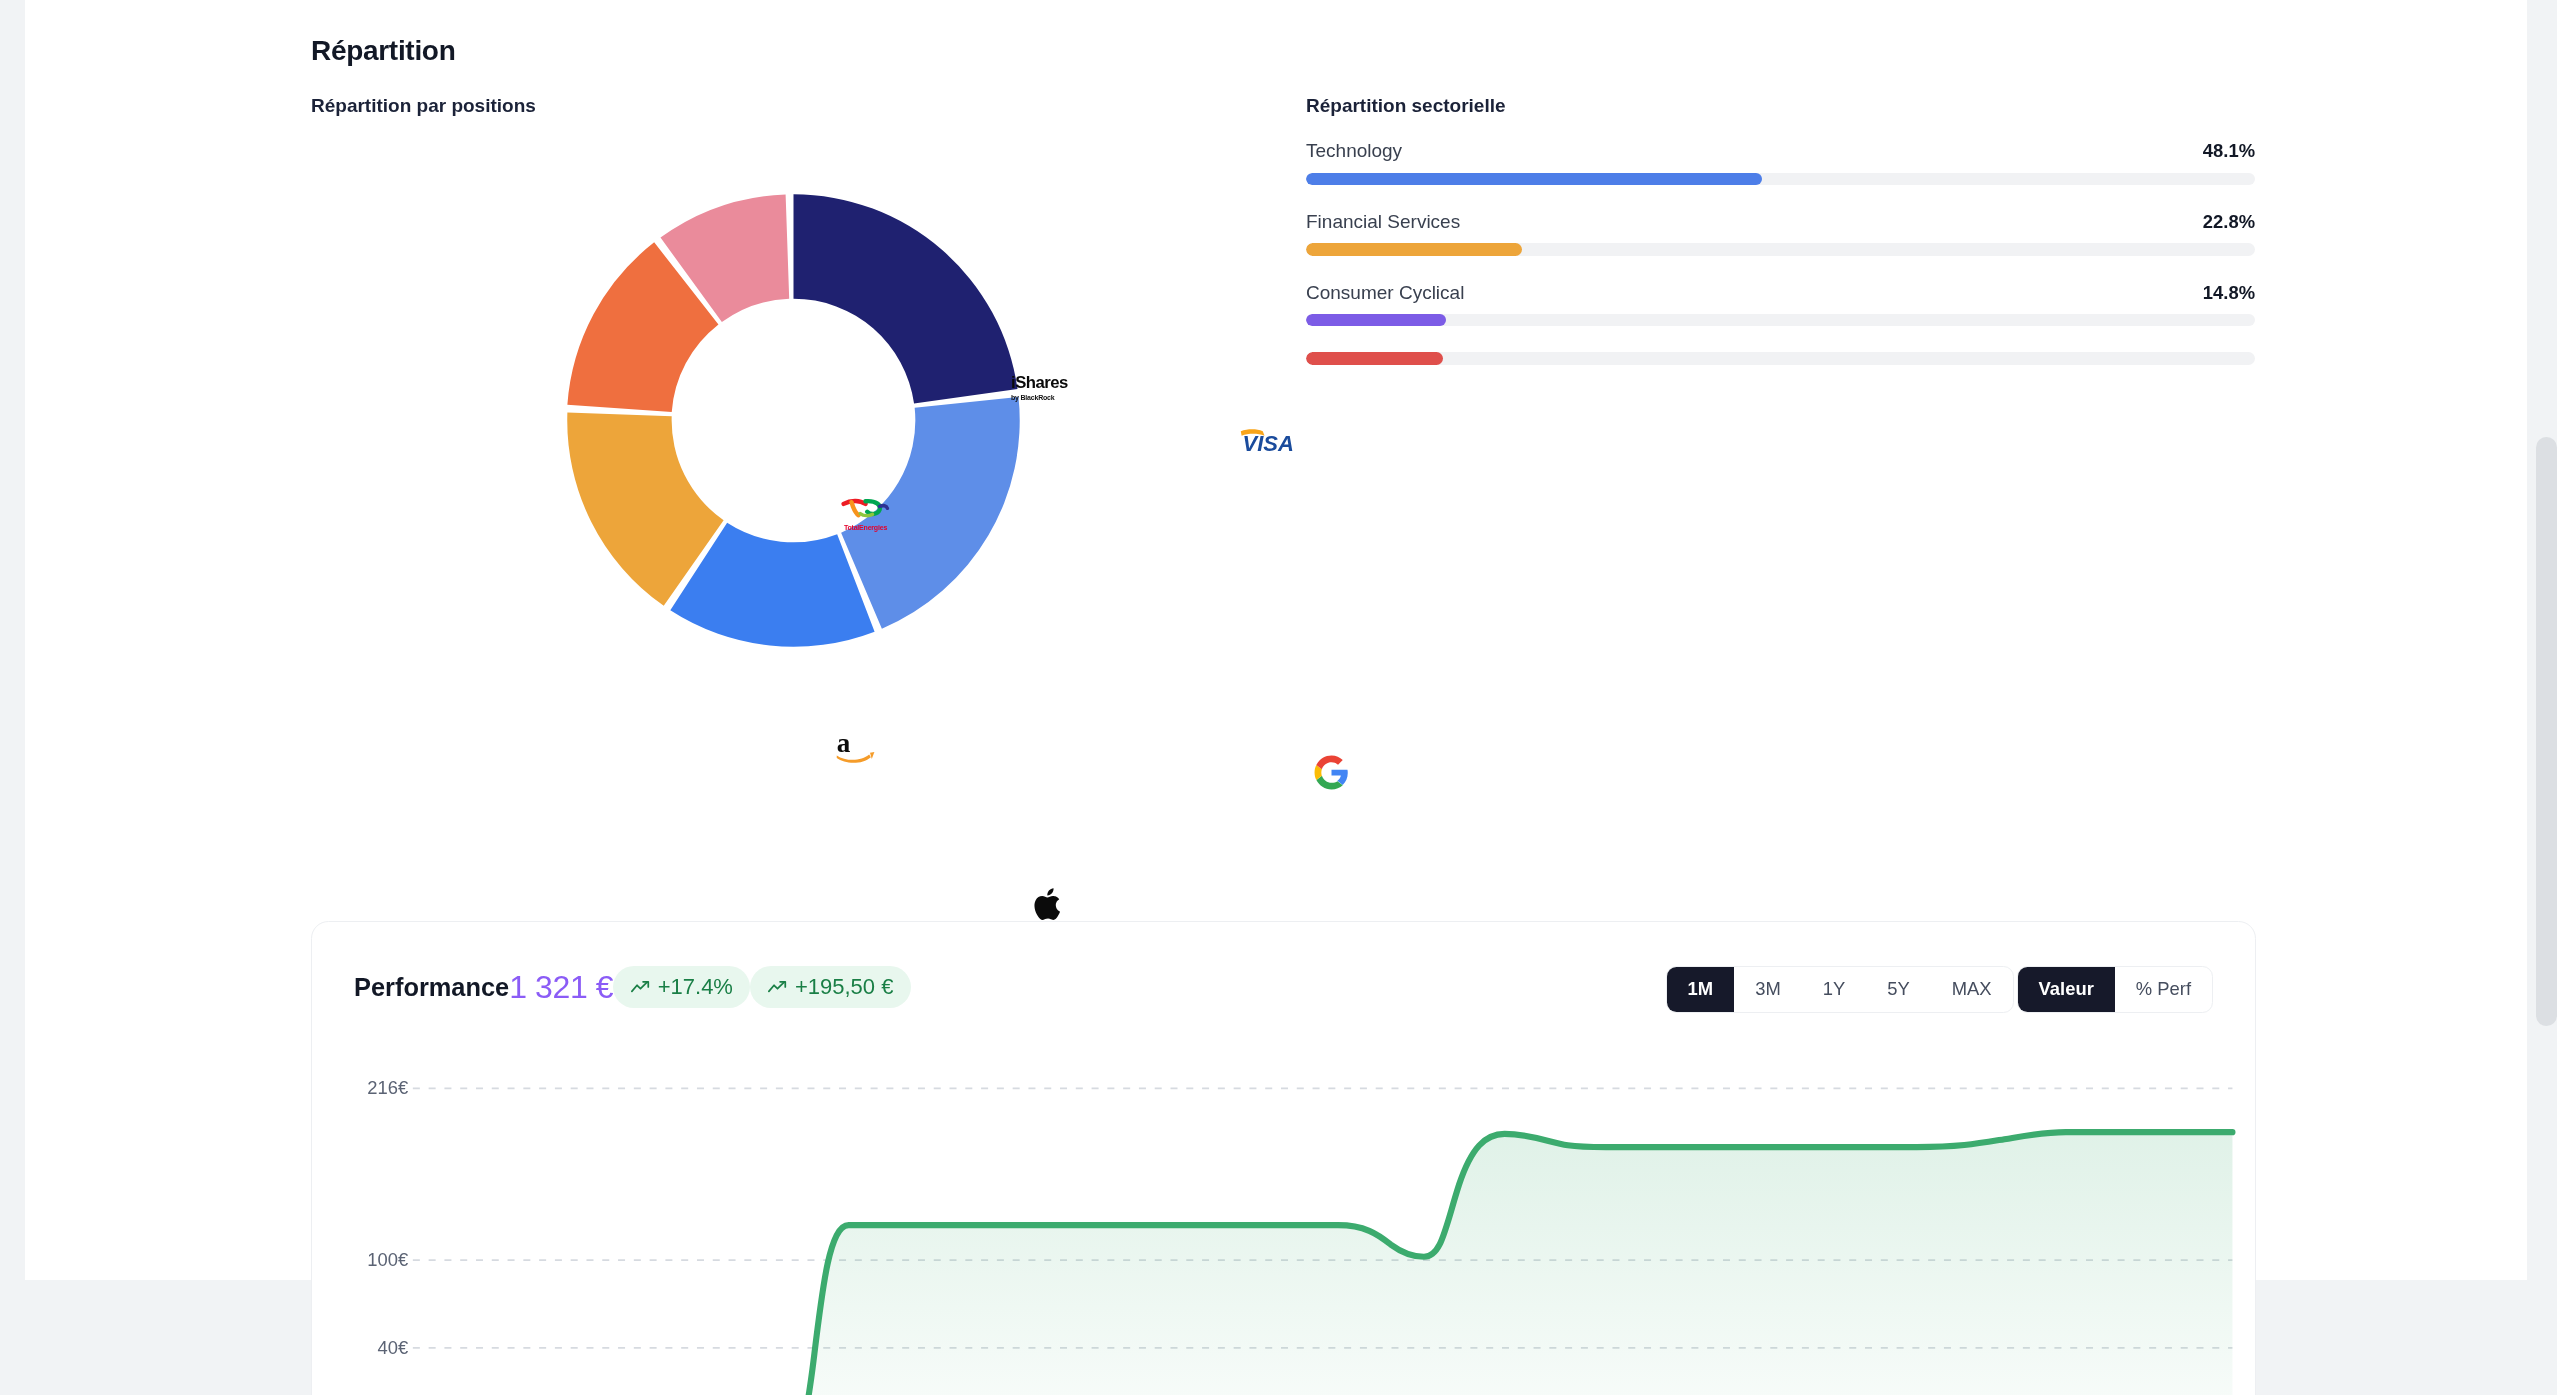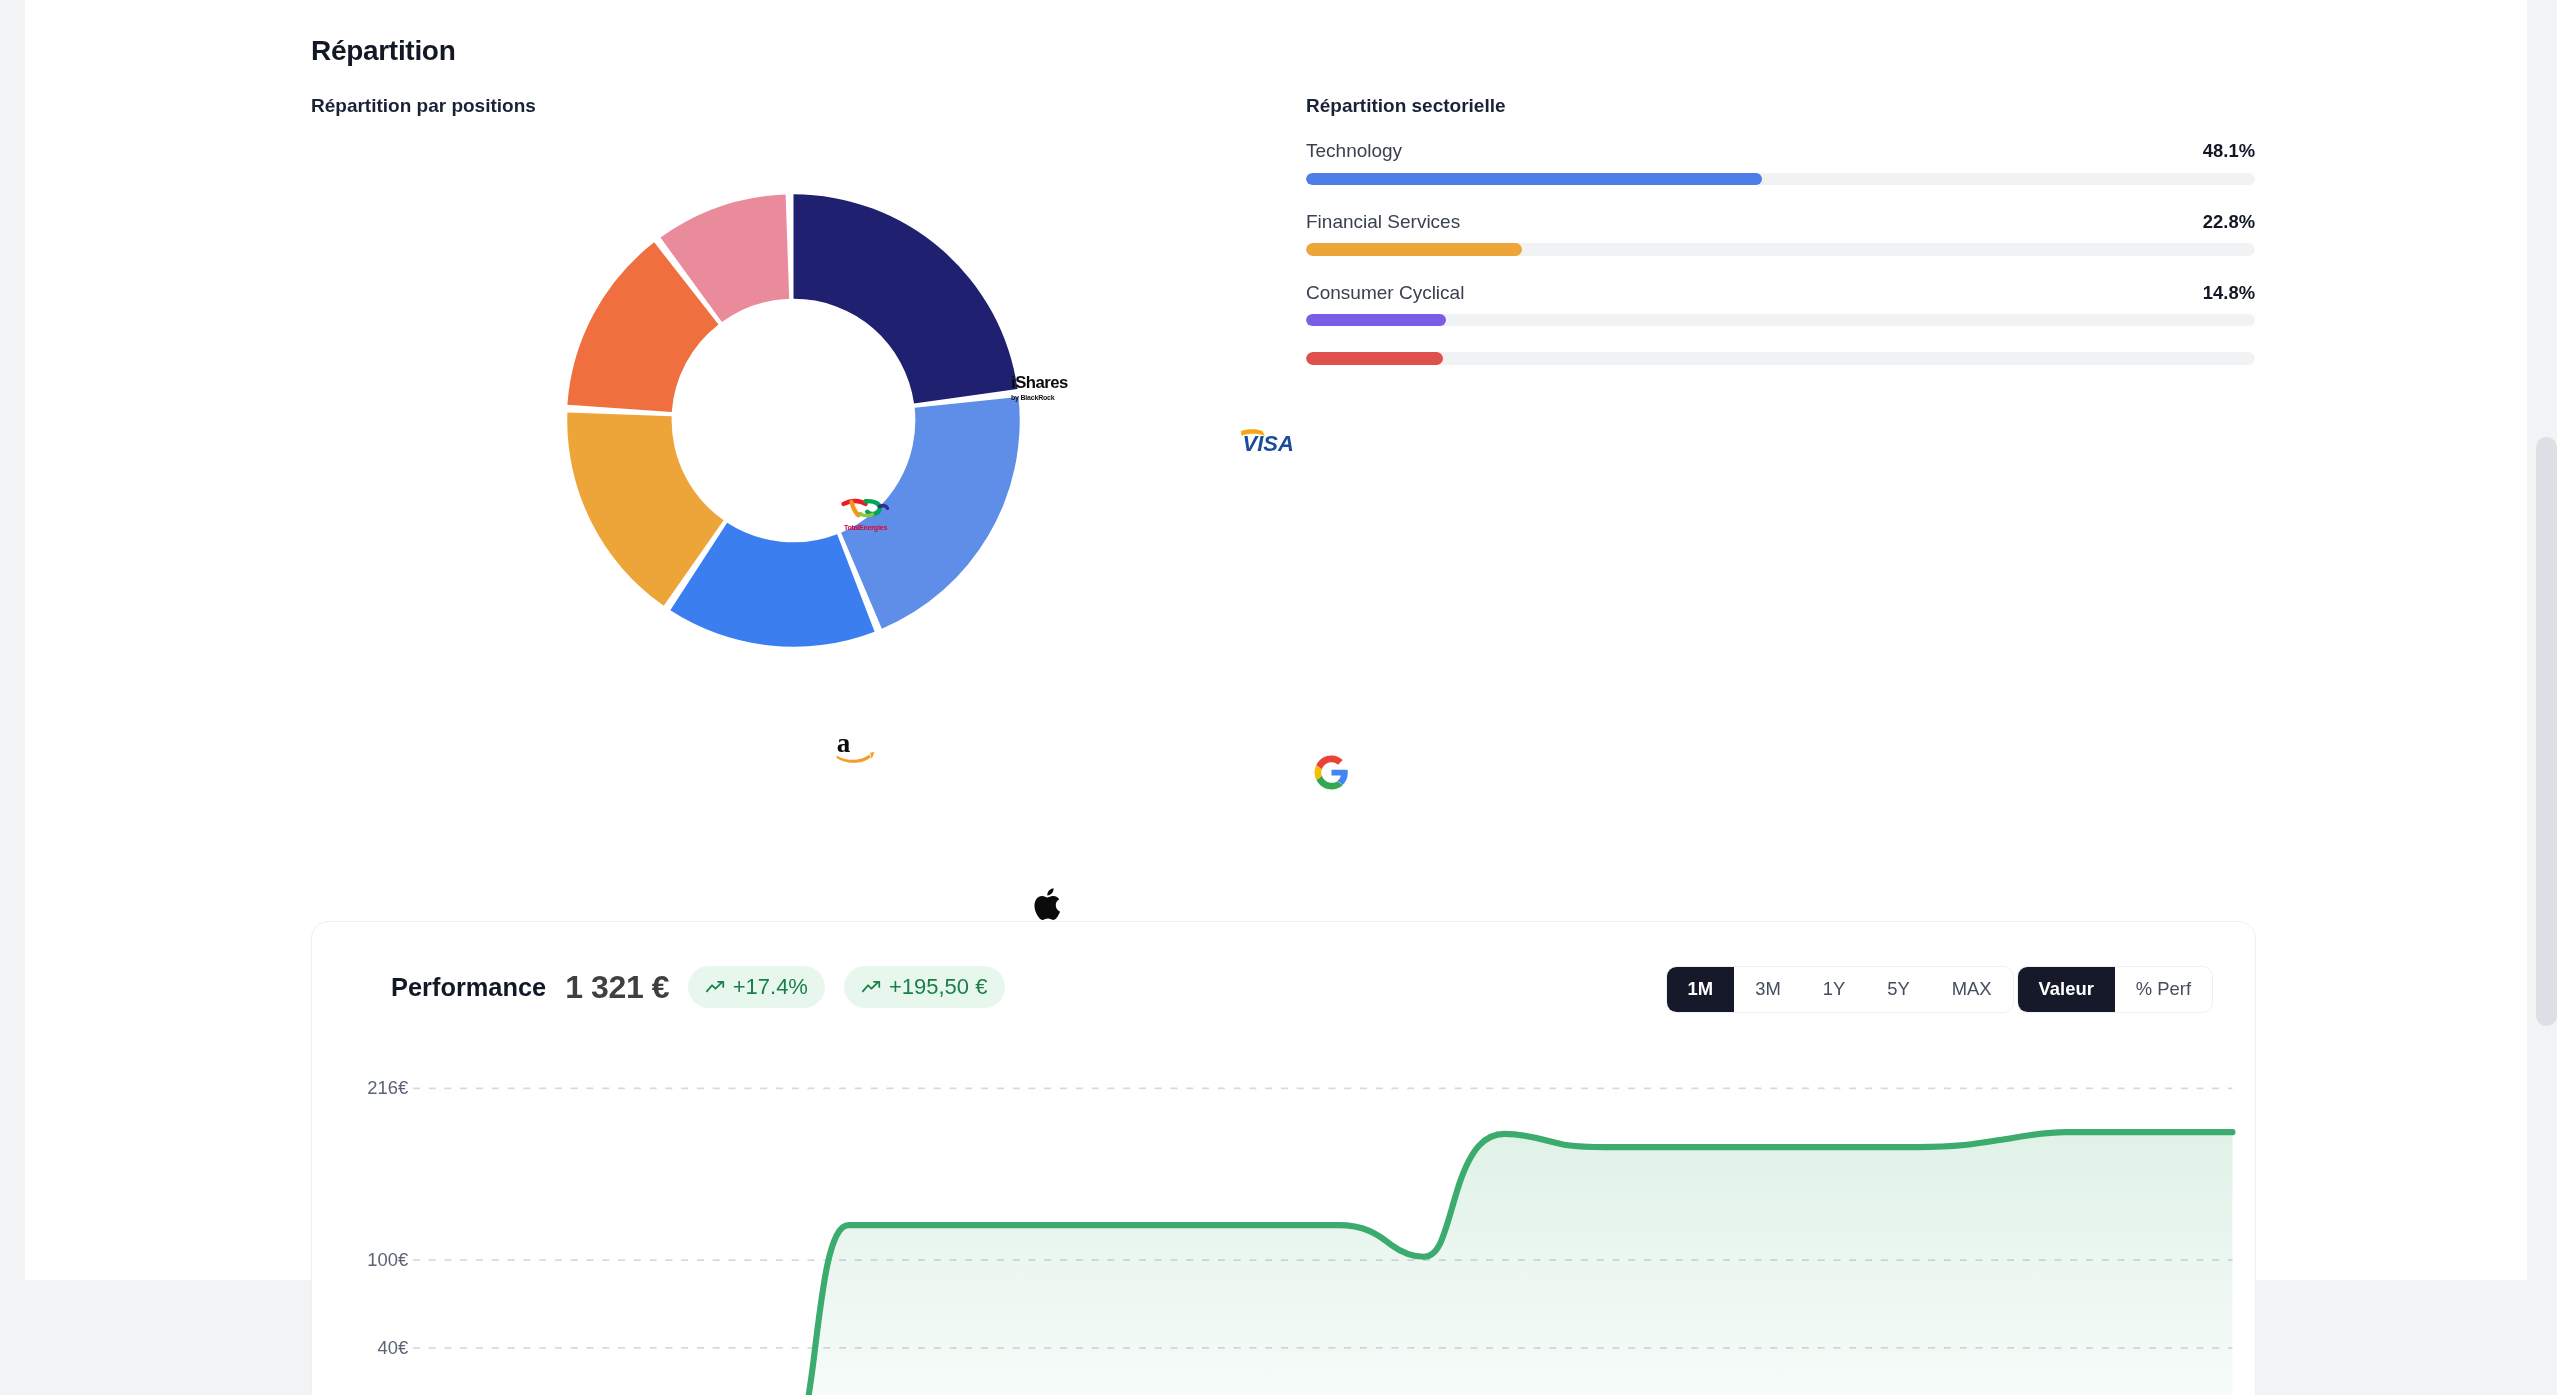--- a/index.html
+++ b/index.html
@@ -100,24 +100,24 @@
   
   .perf-card {
     position: absolute; left: 311px; top: 921px;
     width: 1945px; height: 561px;
     background: #ffffff;
     border: 0.9px solid #edeff2;
     border-radius: 17.5px;
   }
   .perf-head {
     position: absolute; left: 42px; top: 44px;
-    display: flex; align-items: center; gap: 19px; margin-left: 37px;
+    display: flex; align-items: center; 
   }
   .perf-label { font-size: 25.4px; font-weight: 700; color: #121826; }
-  .perf-value { font-size: 32px; font-weight: 700; color: #404040; letter-spacing: -0.4px; }
+  .perf-value { font-size: 32px; font-weight: 400; color: #8b5cf6; letter-spacing: -0.4px; }
   .pill {
     display: inline-flex; align-items: center; gap: 8px;
     background: #e8f7ee; color: #1a7f46;
     border-radius: 876px; padding: 8px 17.5px;
     font-size: 22px; font-weight: 500;
   }
   .pill svg { display: block; }
 
   .seg-groups {
     position: absolute; right: 42px; top: 44px;

